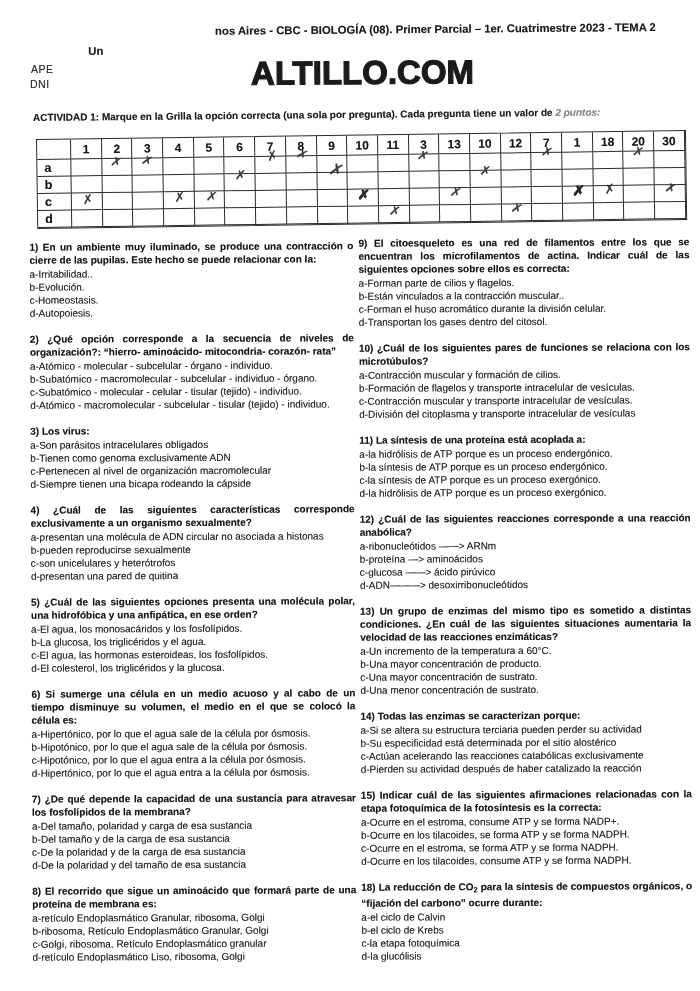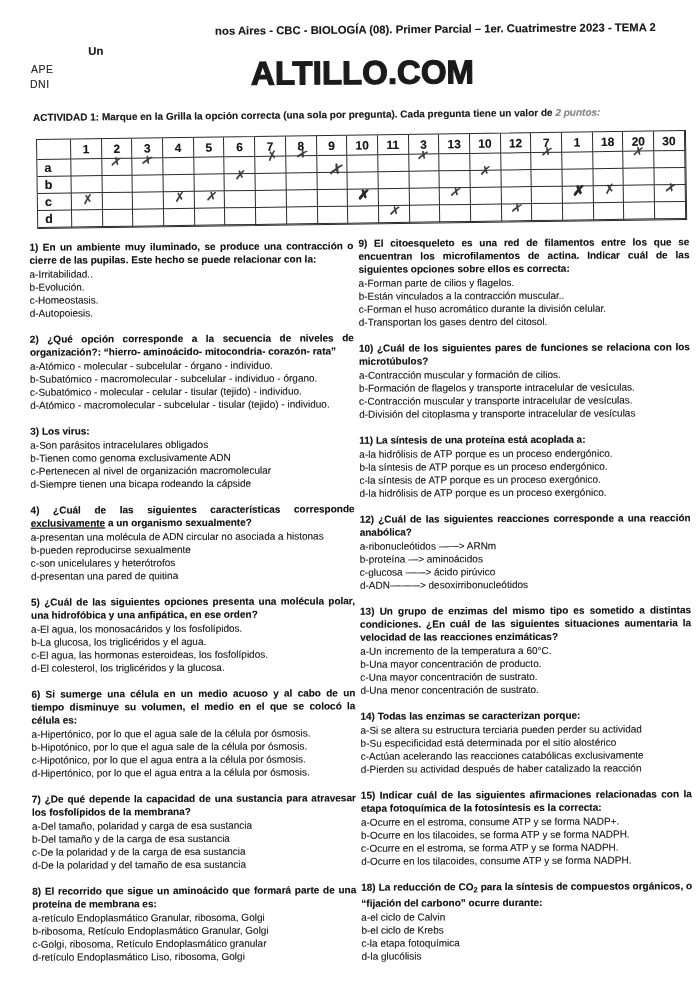--- a/index.html
+++ b/index.html
@@ -54,21 +54,21 @@
   .mark.heavy { font-weight:bold; color:#2a2a2a; font-size:14px;
     text-shadow:.6px 0 #2a2a2a,-.6px 0 #2a2a2a,0 .6px #2a2a2a; }
 
   
   .qcol { position:absolute; font-size:10px; line-height:13px; color:#1d1d1d; }
   .qcol-left  { top:240px; left:31px;  width:324px; transform:rotate(-0.25deg); }
   .qcol-right { top:236px; left:360px; width:331px; transform:rotate(-0.25deg); }
   .q { margin-bottom:13px; }
   .q-title { font-weight:bold; text-align:justify; margin-bottom:1px; color:#151515; }
   .q-opt { text-align:left; }
-  .u { text-decoration:underline; }
+  .u { }
   .sub { font-size:7.5px; vertical-align:-2px; }
 </style>
 </head>
 <body>
 
 <div class="page">
 
   <div class="header-line">
     <span class="title-left">Un</span>
     <span class="title-right">nos Aires - CBC - BIOLOGÍA (08). Primer Parcial – 1er. Cuatrimestre 2023 - TEMA 2</span>

